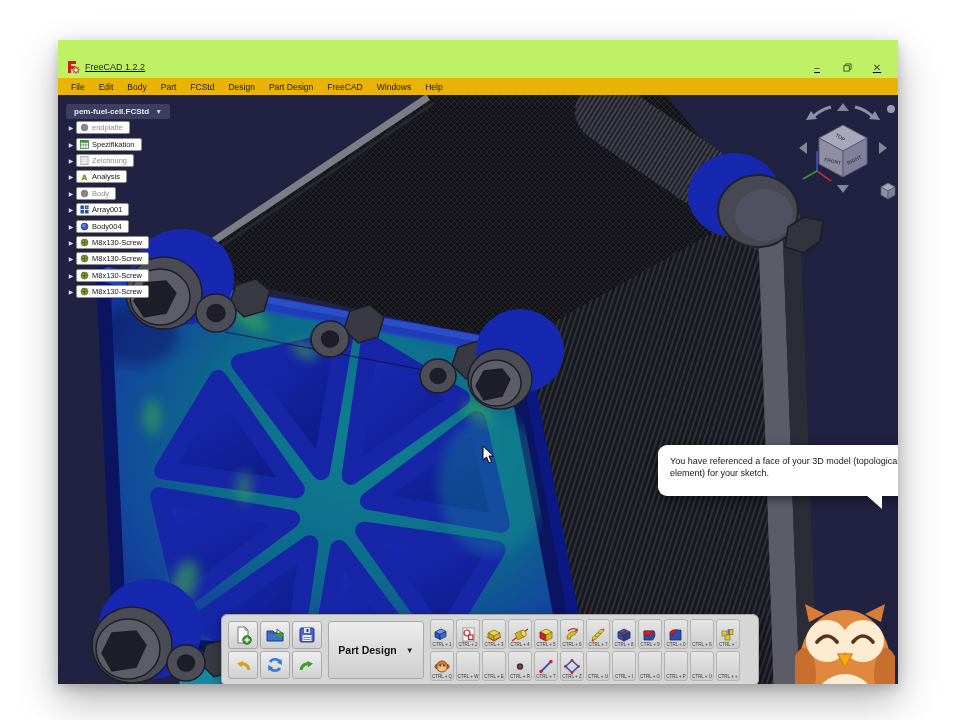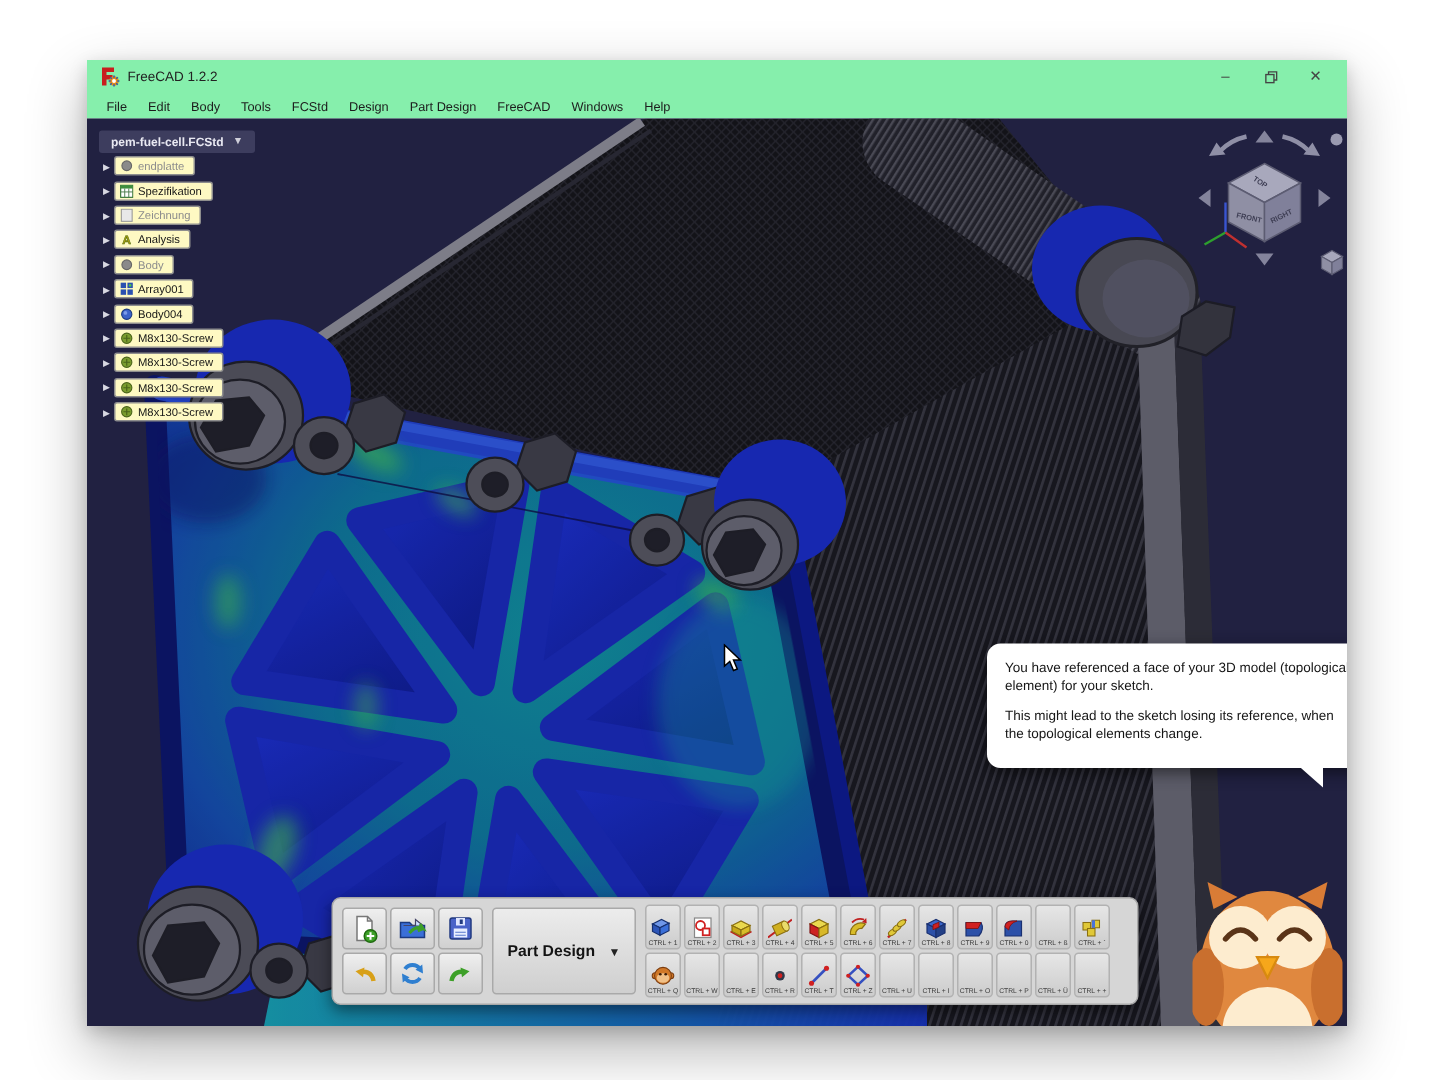--- a/index.html
+++ b/index.html
@@ -1,37 +1,37 @@
 <!DOCTYPE html>
 <html><head>
 <meta charset="utf-8">
 <style>
   html,body{margin:0;padding:0;}
   body{width:960px;height:720px;background:#ffffff;font-family:"Liberation Sans",sans-serif;position:relative;overflow:hidden;}
   .app-window{position:absolute;left:58px;top:40px;width:840px;height:644px;background:#fff;border-radius:3px;
     box-shadow:0 16px 40px rgba(0,0,0,.30),0 4px 12px rgba(0,0,0,.18);display:flex;flex-direction:column;}
   
-  .titlebar{height:22px;display:flex;align-items:center;padding:0 6px 0 8px;background:#86efac;flex:0 0 auto;}
+  .titlebar{height:22px;display:flex;align-items:center;padding:16px 6px 0 8px;background:#bef264;flex:0 0 auto;text-decoration:underline;}
   .title-text{font-size:9px;color:#222;margin-left:5px;}
   .win-controls{margin-left:auto;display:flex;align-items:center;gap:0;}
   .win-btn{width:30px;height:20px;display:flex;align-items:center;justify-content:center;color:#444;font-size:10px;}
   
-  .menubar{height:17px;display:flex;align-items:center;padding:0 6px;background:#86efac;flex:0 0 auto;}
+  .menubar{height:17px;display:flex;align-items:center;padding:0 6px;background:#eab308;flex:0 0 auto;}
   .menu-item{font-size:8.5px;color:#1c1c1c;padding:2px 7px;white-space:nowrap;}
   
   .viewport{position:relative;flex:1;background:#262648;overflow:hidden;}
   .scene{position:absolute;left:0;top:0;}
   
   .tree{position:absolute;left:8px;top:5px;}
   .doc-chip{display:inline-flex;align-items:center;gap:6px;background:#3d3d5e;color:#e9e9f2;font-size:8px;font-weight:bold;
     padding:3px 8px;border-radius:2px;text-align:center;}
   .doc-caret{font-size:7px;color:#cfcfda;}
   .tree-row{display:flex;align-items:center;height:15.2px;margin-top:1.2px;}
   .expander{width:10px;font-size:6px;color:#d8d8e2;text-align:center;flex:0 0 auto;}
-  .chip{display:inline-flex;align-items:center;gap:3px;background:#fef9c3;border:1px solid #8e8e8e;border-radius:2px;
+  .chip{display:inline-flex;align-items:center;gap:3px;background:#ffffff;border:1px solid #8e8e8e;border-radius:2px;
     font-size:7.5px;color:#151515;padding:1px 6px 1px 3px;line-height:1.2;}
   .chip.disabled{color:#8d8d8d;}
   .chip svg{flex:0 0 auto;}
   
   .bubble{position:absolute;left:600px;top:350px;width:230px;background:#fff;border-radius:9px;padding:11px 12px 8px 12px;
     box-shadow:0 3px 10px rgba(0,0,0,.5);color:#151515;}
   .bubble p{margin:0 0 9px 0;font-size:9px;line-height:1.28;}
   .bubble .sig{font-size:13px;text-align:right;margin:2px 2px 0 0;}
   .bubble .tail{position:absolute;right:30px;bottom:-13px;width:0;height:0;border-top:15px solid #fff;border-left:17px solid transparent;}
   
@@ -76,21 +76,21 @@
         </svg>
       </div>
       <div class="win-btn">✕</div>
     </div>
   </div>
 
   <div class="menubar">
     <span class="menu-item">File</span>
     <span class="menu-item">Edit</span>
     <span class="menu-item">Body</span>
-    <span class="menu-item">Tools</span>
+    <span class="menu-item">Part</span>
     <span class="menu-item">FCStd</span>
     <span class="menu-item">Design</span>
     <span class="menu-item">Part Design</span>
     <span class="menu-item">FreeCAD</span>
     <span class="menu-item">Windows</span>
     <span class="menu-item">Help</span>
   </div>
 
   <div class="viewport">
 
@@ -383,21 +383,20 @@
         <line x1="26" y1="70" x2="40" y2="80" stroke="#c03030"></line>
       </g>
     </svg>
 
     <svg class="cursor" width="14" height="20" viewBox="0 0 14 20">
       <path d="M1,1 L1,15 L4.5,12 L7,18 L9.5,17 L7,11 L11.5,11 Z" fill="#fff" stroke="#000" stroke-width="1"></path>
     </svg>
 
     <div class="bubble">
       <p>You have referenced a face of your 3D model (topological element) for your sketch.</p>
-      <p>This might lead to the sketch losing its reference, when the topological elements change.</p>
       <div class="tail"></div>
     </div>
 
     <svg class="owl" width="100" height="100" viewBox="0 0 100 100">
       <path d="M14,22 L10,4 L30,14 Z" fill="#d97c36"></path>
       <path d="M86,22 L90,4 L70,14 Z" fill="#d97c36"></path>
       <ellipse cx="50" cy="62" rx="45" ry="52" fill="#e0883f"></ellipse>
       <ellipse cx="9" cy="74" rx="12" ry="26" fill="#c96f2e"></ellipse>
       <ellipse cx="91" cy="74" rx="12" ry="26" fill="#c96f2e"></ellipse>
       <circle cx="32" cy="41" r="21" fill="#fdeccf"></circle>

